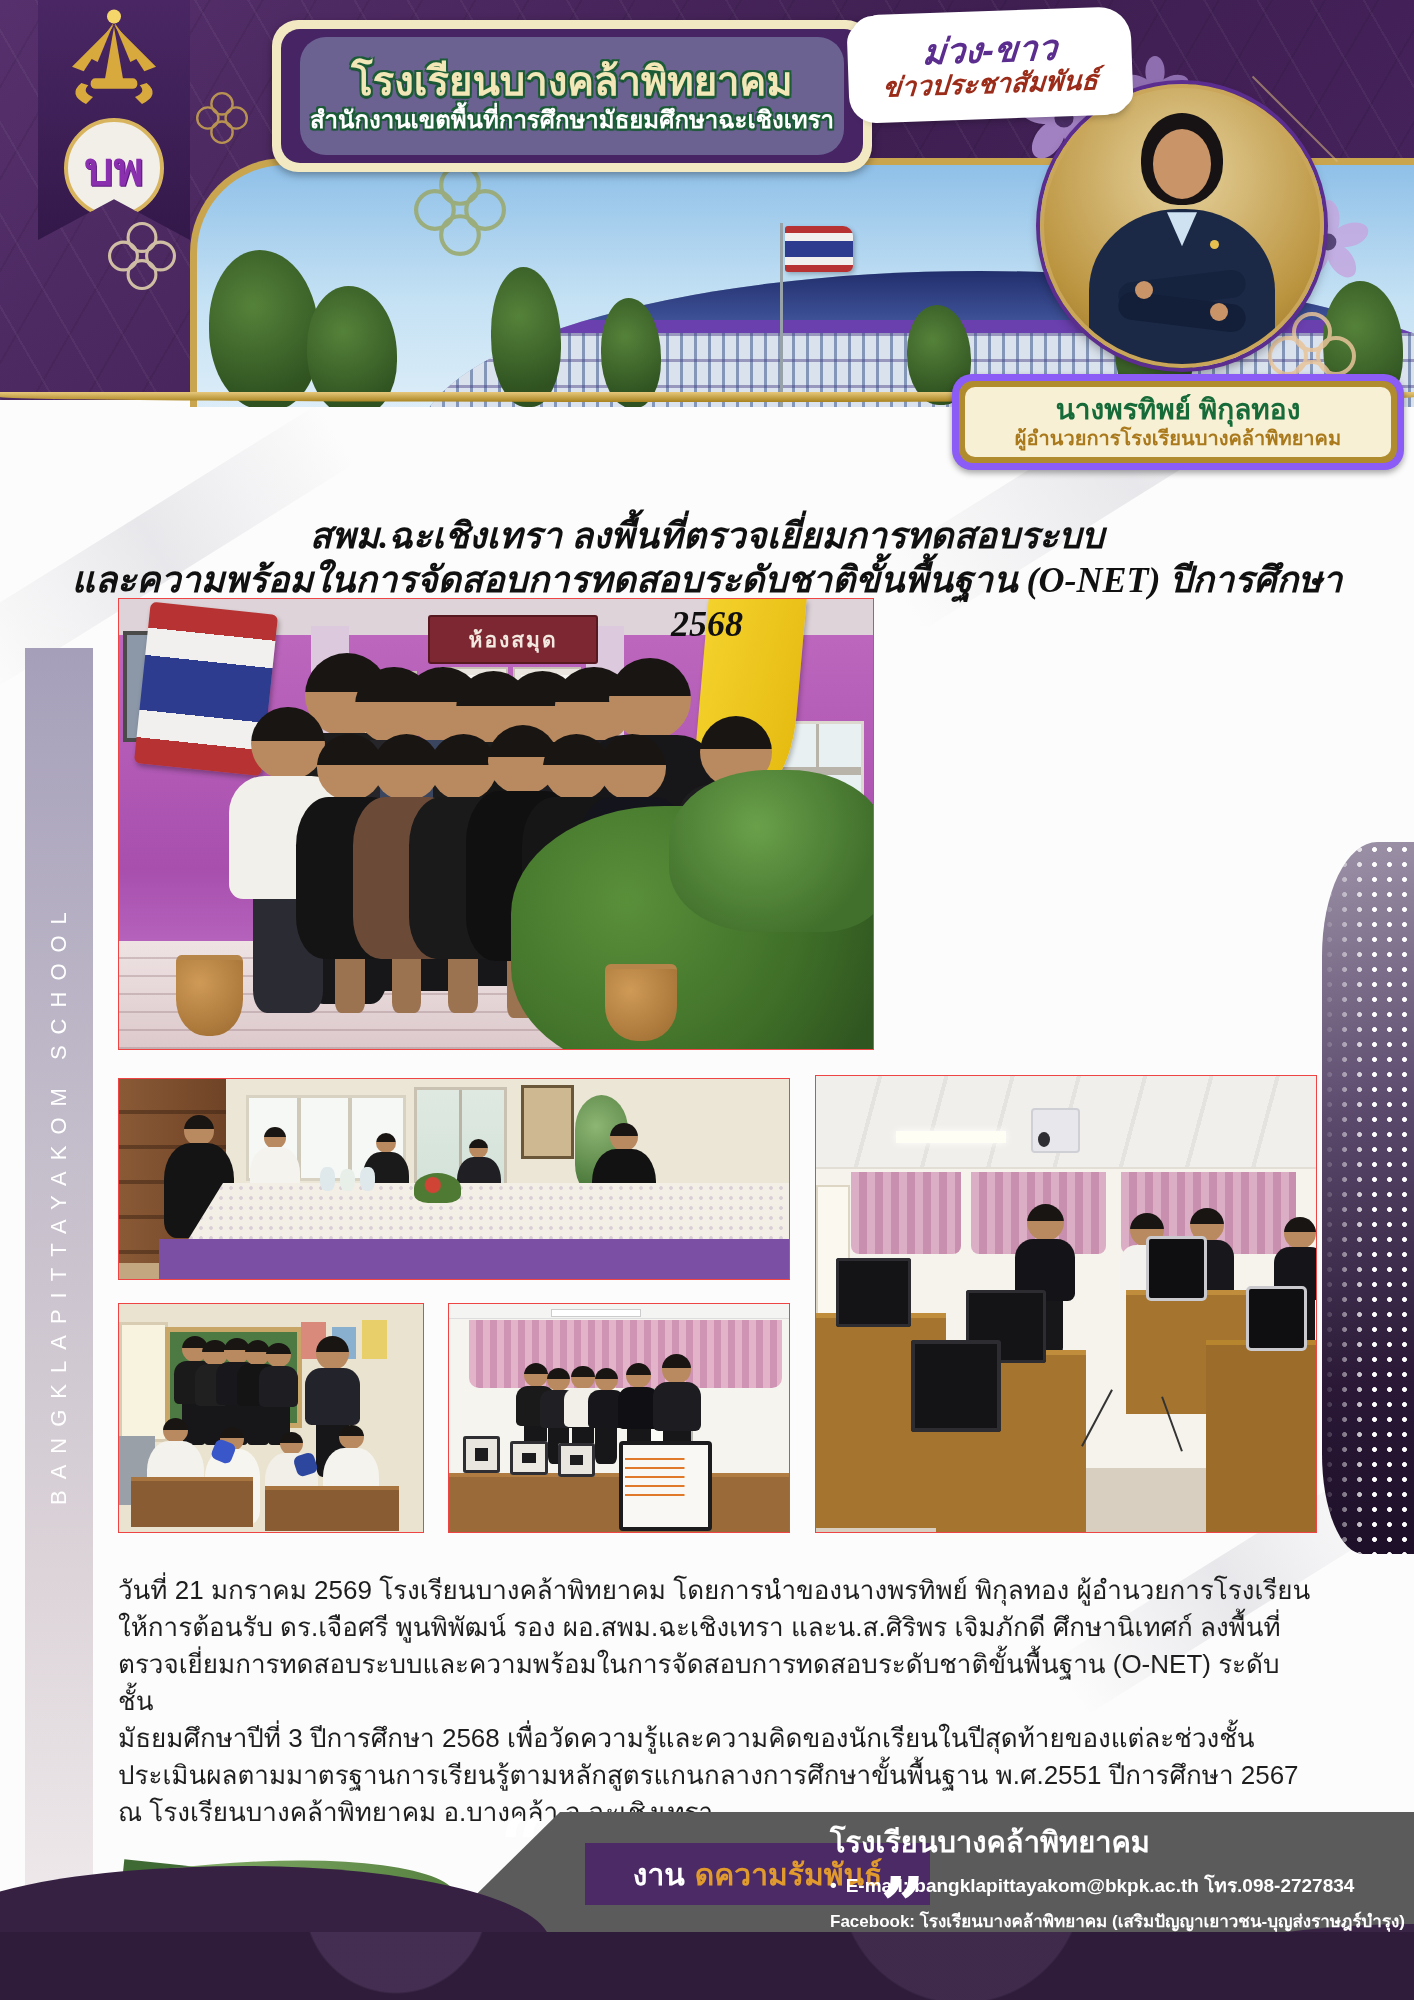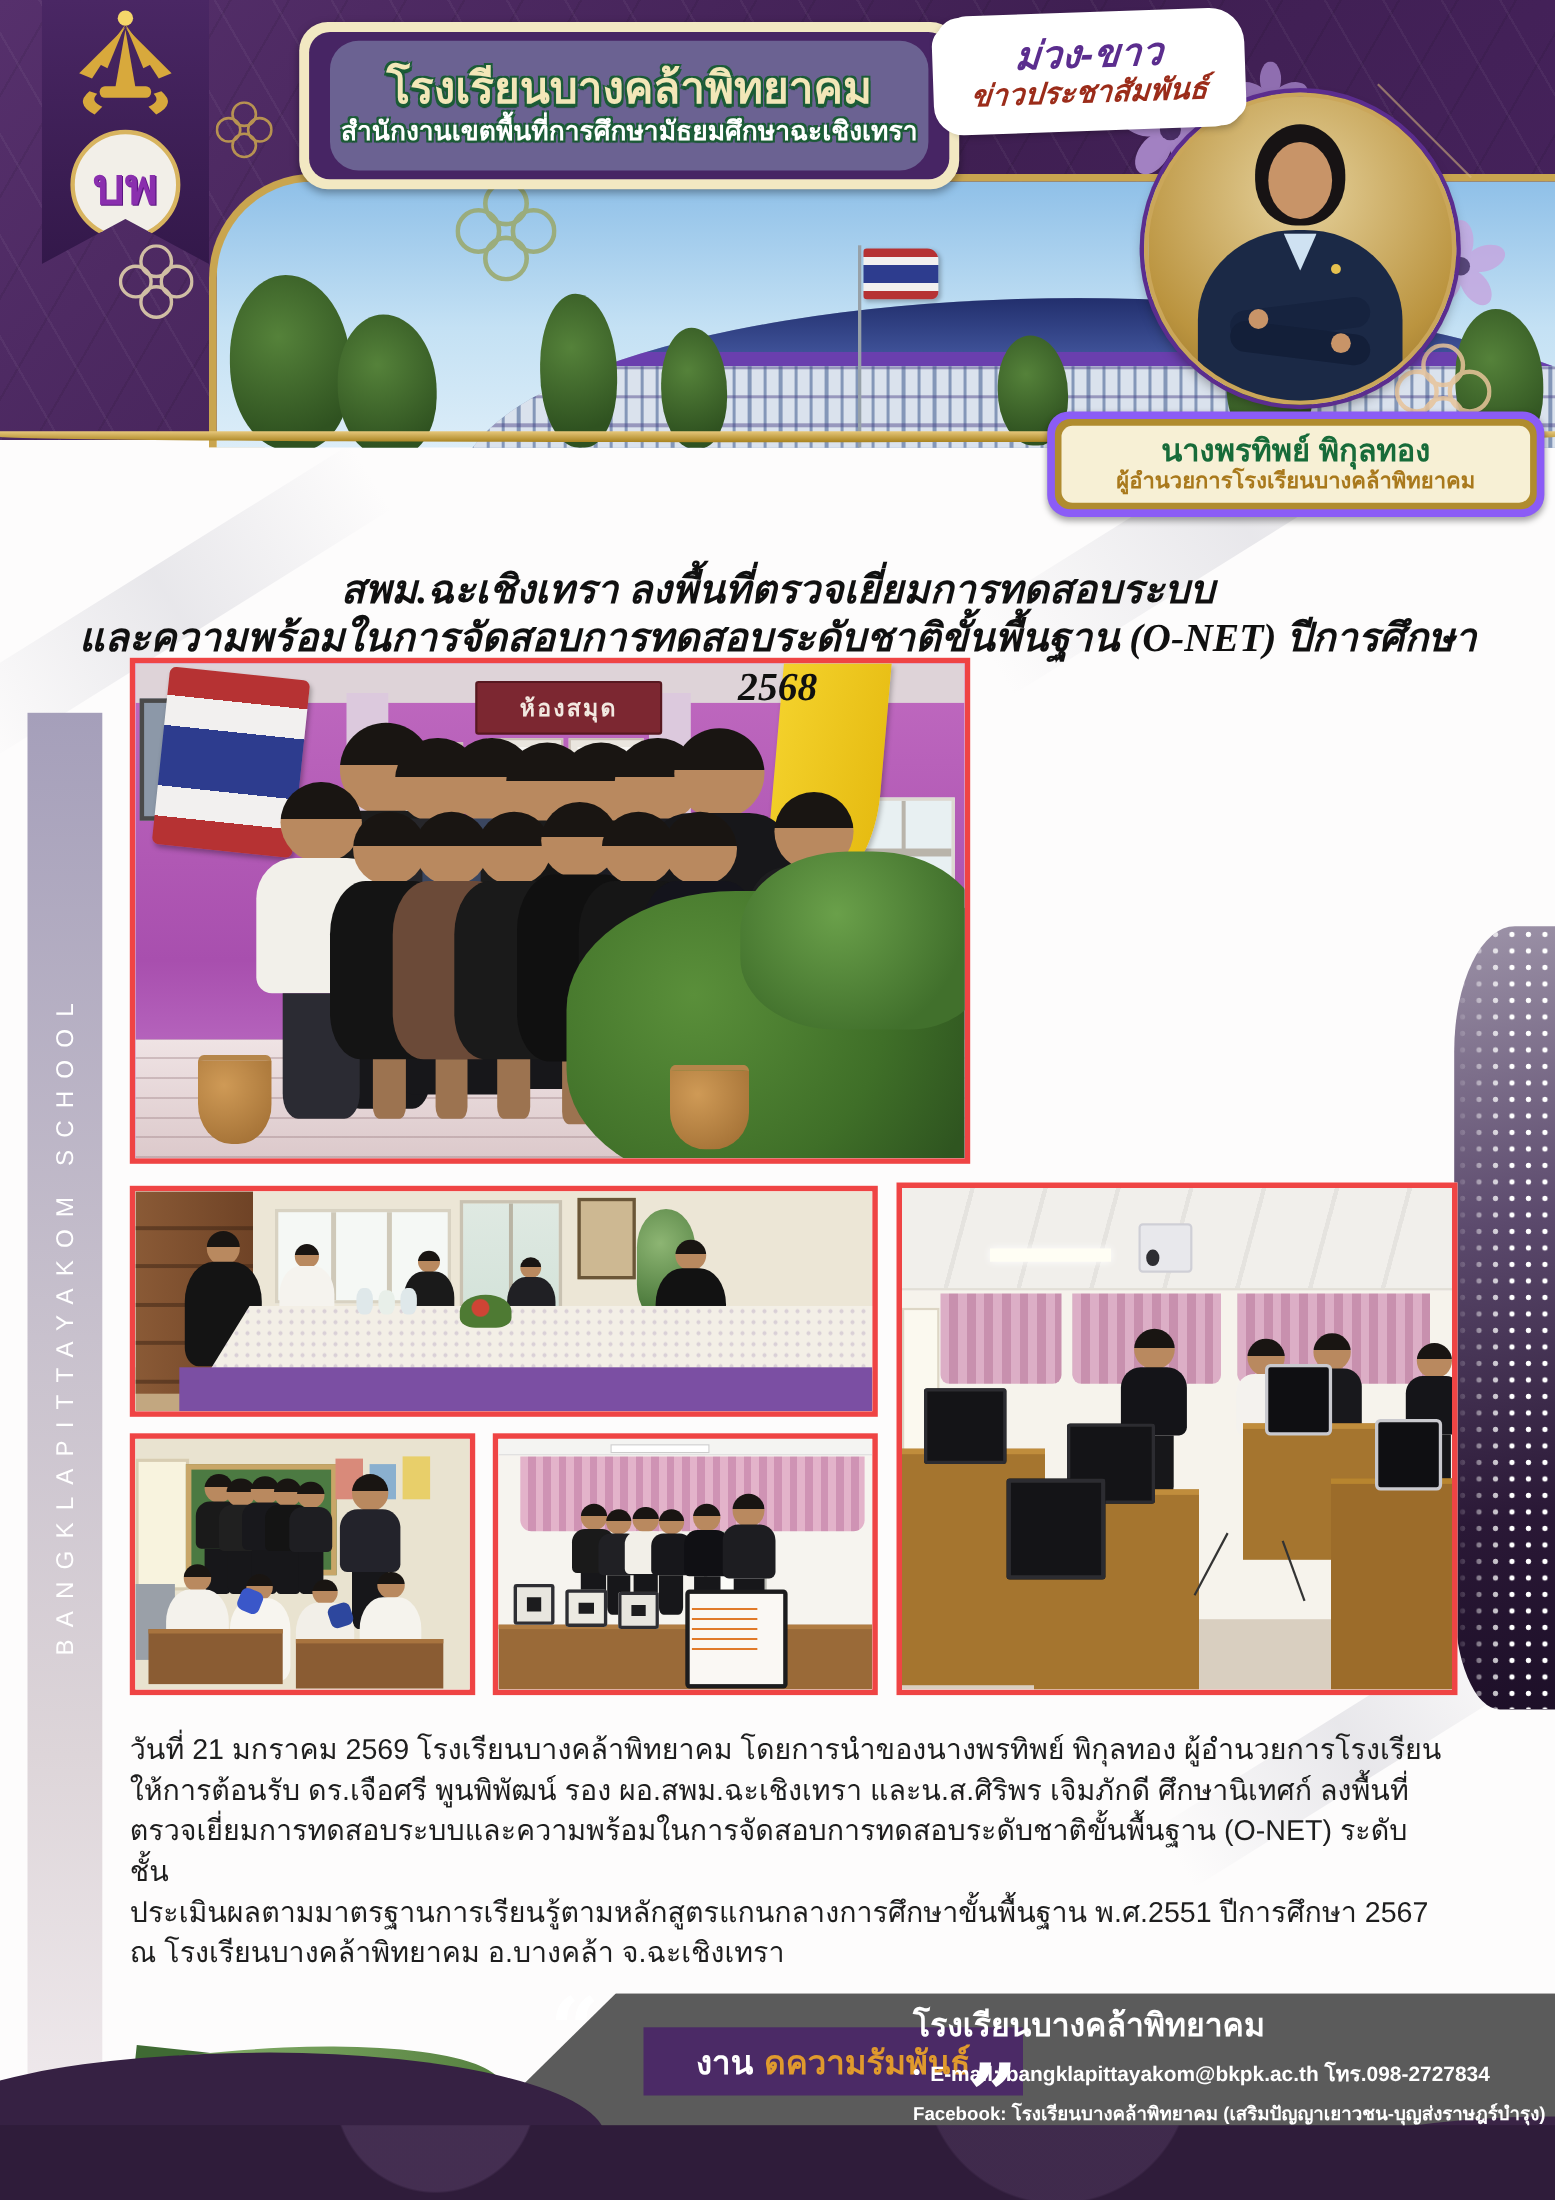--- a/index.html
+++ b/index.html
@@ -102,21 +102,21 @@
   #side-text{left:25px;top:808px;width:68px;height:790px;z-index:3;display:flex;align-items:center;justify-content:center;
     writing-mode:vertical-rl;transform:rotate(180deg);color:#ffffff;font-size:22px;letter-spacing:11px;}
 
   #halftone{left:1322px;top:842px;width:92px;height:712px;z-index:1;overflow:hidden;
     background:linear-gradient(168deg,#9d93a8 0%,#5c4a6d 38%,#2a1836 75%,#1d0f28 100%);
     border-radius:60% 0 0 45%/16% 0 0 14%;}
   #halftone .dots{position:absolute;inset:0;
     background-image:radial-gradient(circle,#ffffff 2.1px,transparent 2.8px);background-size:15px 15px;
     -webkit-mask-image:linear-gradient(90deg,transparent 0,#000 55%);mask-image:linear-gradient(90deg,transparent 0,#000 55%);}
 
-  .photo{border:5px solid #ef4444;background:#fff;overflow:hidden;z-index:2;}
+  .photo{border:1px solid #ef4444;background:#fff;overflow:hidden;z-index:2;}
   .scene{position:absolute;inset:0;overflow:hidden;}
   .sc{position:absolute;}
 
   
   .person{position:absolute;display:flex;flex-direction:column;align-items:center;aspect-ratio:.44;z-index:4;}
   .person .ph{height:24%;aspect-ratio:1;border-radius:50%;
     background:linear-gradient(#191512 0 46%,#b9895f 46%);}
   .person .pt{width:88%;height:40%;background:var(--shirt,#1c1c1c);border-radius:30% 30% 12% 12%;margin-top:-3%;}
   .person .pl{width:52%;flex:1;background:var(--leg,#17171a);border-radius:0 0 20% 20%;}
   .person.dress .pt{height:58%;border-radius:30% 30% 26% 26%;}
@@ -620,20 +620,21 @@
           <div class="pt"></div>
           <div class="pl"></div>
         </div>
       </div>
   </div>
 
   <div class="abs" style="left:118px;top:1572px;width:1195px;font-size:26px;line-height:37px;color:#1e1e1e;z-index:3;">
     <div>วันที่ 21 มกราคม 2569 โรงเรียนบางคล้าพิทยาคม โดยการนำของนางพรทิพย์ พิกุลทอง ผู้อำนวยการโรงเรียน</div>
     <div>ให้การต้อนรับ ดร.เจือศรี พูนพิพัฒน์ รอง ผอ.สพม.ฉะเชิงเทรา และน.ส.ศิริพร เจิมภักดี ศึกษานิเทศก์ ลงพื้นที่</div>
     <div>ตรวจเยี่ยมการทดสอบระบบและความพร้อมในการจัดสอบการทดสอบระดับชาติขั้นพื้นฐาน (O-NET) ระดับชั้น</div>
+    <div>มัธยมศึกษาปีที่ 3 ปีการศึกษา 2568 เพื่อวัดความรู้และความคิดของนักเรียนในปีสุดท้ายของแต่ละช่วงชั้น</div>
     <div>ประเมินผลตามมาตรฐานการเรียนรู้ตามหลักสูตรแกนกลางการศึกษาขั้นพื้นฐาน พ.ศ.2551 ปีการศึกษา 2567</div>
     <div>ณ โรงเรียนบางคล้าพิทยาคม อ.บางคล้า จ.ฉะเชิงเทรา</div>
   </div>
 
   <div id="footer-banner" class="abs"></div>
   <div class="abs leaf" style="left:120px;top:1872px;width:250px;height:70px;background:#3f6a33;border-radius:0 100% 30% 100%;transform:rotate(6deg);"></div>
   <div class="abs leaf" style="left:165px;top:1856px;width:290px;height:64px;background:linear-gradient(100deg,#86b06b,#55803f);border-radius:0 100% 20% 100%;transform:rotate(-5deg);"></div>
   <div id="wave-left" class="abs"></div>
   <div id="wave-right" class="abs"></div>
   <div id="wave-bottom" class="abs"></div>

